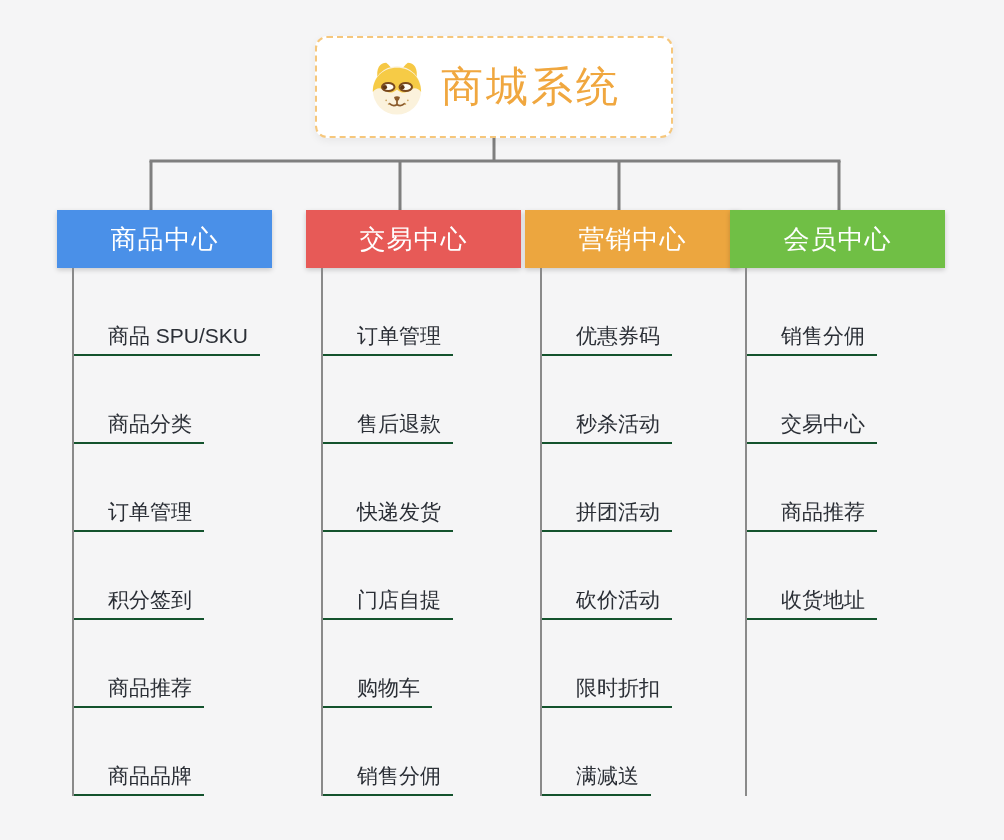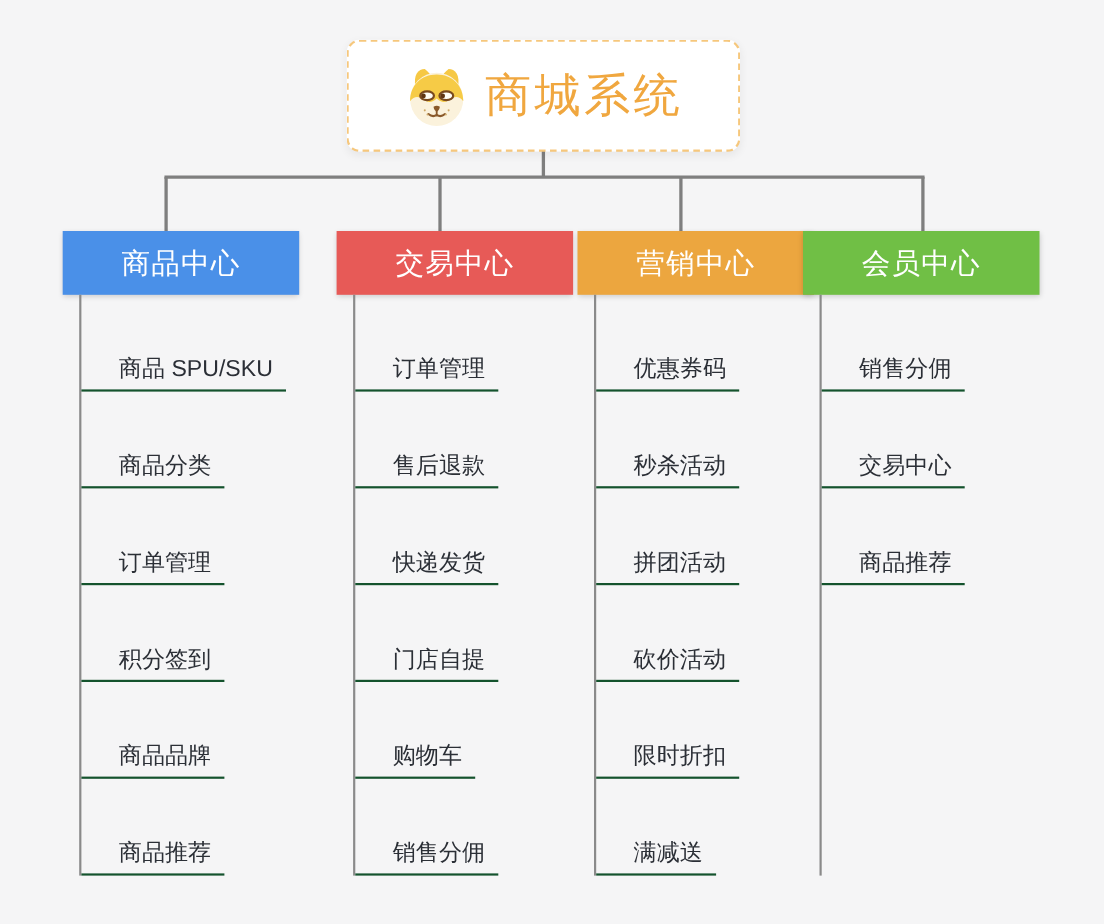--- a/index.html
+++ b/index.html
@@ -142,24 +142,24 @@
       <div class="leaf">
           <span class="leaf-label">商品分类</span>
         </div>
       <div class="leaf">
           <span class="leaf-label">订单管理</span>
         </div>
       <div class="leaf">
           <span class="leaf-label">积分签到</span>
         </div>
       <div class="leaf">
+          <span class="leaf-label">商品推荐</span>
+        </div>
+      <div class="leaf">
           <span class="leaf-label">商品品牌</span>
-        </div>
-      <div class="leaf">
-          <span class="leaf-label">商品推荐</span>
         </div>
     </div>
   </div>
 
   <div class="branch b1">
     <div class="branch-node" style="background-color: rgb(231, 90, 87);">交易中心</div>
     <div class="children">
       <div class="leaf">
           <span class="leaf-label">订单管理</span>
         </div>
@@ -210,16 +210,19 @@
     <div class="children">
       <div class="leaf">
           <span class="leaf-label">销售分佣</span>
         </div>
       <div class="leaf">
           <span class="leaf-label">交易中心</span>
         </div>
       <div class="leaf">
           <span class="leaf-label">商品推荐</span>
         </div>
+      <div class="leaf">
+          <span class="leaf-label">收货地址</span>
+        </div>
     </div>
   </div>
 
 </div>
 
 </body></html>

